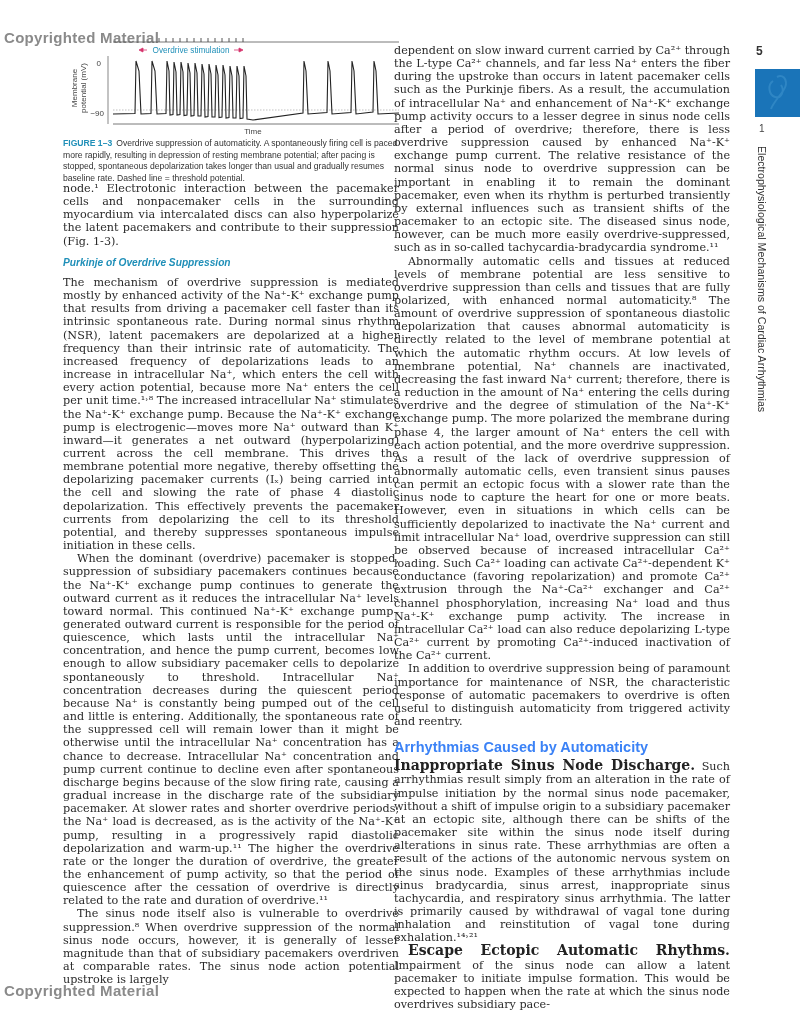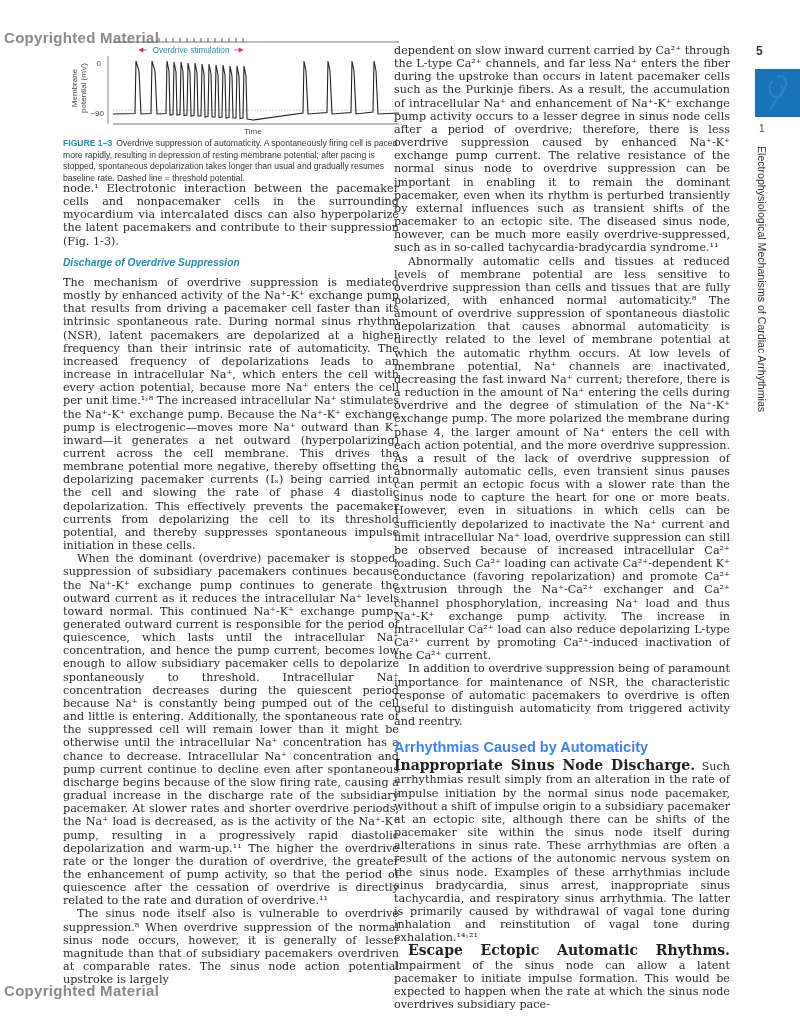--- a/index.html
+++ b/index.html
@@ -98,21 +98,21 @@
       L264,76.5 L265,25 L267,35 L269,78
       L288,76.5 L289,25 L291,35 L293,78
       L310,76 L311,25 L313,35 L315,78 L336,77"></path>
     <text x="190" y="98" text-anchor="middle" font-family="Liberation Sans, DejaVu Sans, sans-serif" font-size="8" fill="#444">Time</text>
   </svg>
   <div class="caption"><span class="fig-label">FIGURE 1–3</span><span>Overdrive suppression of automaticity. A spontaneously firing cell is paced more rapidly, resulting in depression of resting membrane potential; after pacing is stopped, spontaneous depolarization takes longer than usual and gradually resumes baseline rate. Dashed line = threshold potential.</span></div>
 </div>
 
 <div class="col col-left" style="top:182px;">
   <p>node.¹ Electrotonic interaction between the pacemaker cells and nonpacemaker cells in the surrounding myocardium via intercalated discs can also hyperpolarize the latent pacemakers and contribute to their suppression (Fig. 1-3).</p>
-  <div class="subhead">Discharge of Overdrive Suppression</div>
+  <div class="subhead">Purkinje of Overdrive Suppression</div>
   <p>The mechanism of overdrive suppression is mediated mostly by enhanced activity of the Na⁺-K⁺ exchange pump that results from driving a pacemaker cell faster than its intrinsic spontaneous rate. During normal sinus rhythm (NSR), latent pacemakers are depolarized at a higher frequency than their intrinsic rate of automaticity. The increased frequency of depolarizations leads to an increase in intracellular Na⁺, which enters the cell with every action potential, because more Na⁺ enters the cell per unit time.¹˒⁸ The increased intracellular Na⁺ stimulates the Na⁺-K⁺ exchange pump. Because the Na⁺-K⁺ exchange pump is electrogenic—moves more Na⁺ outward than K⁺ inward—it generates a net outward (hyperpolarizing) current across the cell membrane. This drives the membrane potential more negative, thereby offsetting the depolarizing pacemaker currents (Iₓ) being carried into the cell and slowing the rate of phase 4 diastolic depolarization. This effectively prevents the pacemaker currents from depolarizing the cell to its threshold potential, and thereby suppresses spontaneous impulse initiation in these cells.</p>
   <p class="indent">When the dominant (overdrive) pacemaker is stopped, suppression of subsidiary pacemakers continues because the Na⁺-K⁺ exchange pump continues to generate the outward current as it reduces the intracellular Na⁺ levels toward normal. This continued Na⁺-K⁺ exchange pump–generated outward current is responsible for the period of quiescence, which lasts until the intracellular Na⁺ concentration, and hence the pump current, becomes low enough to allow subsidiary pacemaker cells to depolarize spontaneously to threshold. Intracellular Na⁺ concentration decreases during the quiescent period because Na⁺ is constantly being pumped out of the cell and little is entering. Additionally, the spontaneous rate of the suppressed cell will remain lower than it might be otherwise until the intracellular Na⁺ concentration has a chance to decrease. Intracellular Na⁺ concentration and pump current continue to decline even after spontaneous discharge begins because of the slow firing rate, causing a gradual increase in the discharge rate of the subsidiary pacemaker. At slower rates and shorter overdrive periods, the Na⁺ load is decreased, as is the activity of the Na⁺-K⁺ pump, resulting in a progressively rapid diastolic depolarization and warm-up.¹¹ The higher the overdrive rate or the longer the duration of overdrive, the greater the enhancement of pump activity, so that the period of quiescence after the cessation of overdrive is directly related to the rate and duration of overdrive.¹¹</p>
   <p class="indent">The sinus node itself also is vulnerable to overdrive suppression.⁸ When overdrive suppression of the normal sinus node occurs, however, it is generally of lesser magnitude than that of subsidiary pacemakers overdriven at comparable rates. The sinus node action potential upstroke is largely</p>
 </div>
 
 <div class="col col-right">
   <p>dependent on slow inward current carried by Ca²⁺ through the L-type Ca²⁺ channels, and far less Na⁺ enters the fiber during the upstroke than occurs in latent pacemaker cells such as the Purkinje fibers. As a result, the accumulation of intracellular Na⁺ and enhancement of Na⁺-K⁺ exchange pump activity occurs to a lesser degree in sinus node cells after a period of overdrive; therefore, there is less overdrive suppression caused by enhanced Na⁺-K⁺ exchange pump current. The relative resistance of the normal sinus node to overdrive suppression can be important in enabling it to remain the dominant pacemaker, even when its rhythm is perturbed transiently by external influences such as transient shifts of the pacemaker to an ectopic site. The diseased sinus node, however, can be much more easily overdrive-suppressed, such as in so-called tachycardia-bradycardia syndrome.¹¹</p>
   <p class="indent">Abnormally automatic cells and tissues at reduced levels of membrane potential are less sensitive to overdrive suppression than cells and tissues that are fully polarized, with enhanced normal automaticity.⁸ The amount of overdrive suppression of spontaneous diastolic depolarization that causes abnormal automaticity is directly related to the level of membrane potential at which the automatic rhythm occurs. At low levels of membrane potential, Na⁺ channels are inactivated, decreasing the fast inward Na⁺ current; therefore, there is a reduction in the amount of Na⁺ entering the cells during overdrive and the degree of stimulation of the Na⁺-K⁺ exchange pump. The more polarized the membrane during phase 4, the larger amount of Na⁺ enters the cell with each action potential, and the more overdrive suppression. As a result of the lack of overdrive suppression of abnormally automatic cells, even transient sinus pauses can permit an ectopic focus with a slower rate than the sinus node to capture the heart for one or more beats. However, even in situations in which cells can be sufficiently depolarized to inactivate the Na⁺ current and limit intracellular Na⁺ load, overdrive suppression can still be observed because of increased intracellular Ca²⁺ loading. Such Ca²⁺ loading can activate Ca²⁺-dependent K⁺ conductance (favoring repolarization) and promote Ca²⁺ extrusion through the Na⁺-Ca²⁺ exchanger and Ca²⁺ channel phosphorylation, increasing Na⁺ load and thus Na⁺-K⁺ exchange pump activity. The increase in intracellular Ca²⁺ load can also reduce depolarizing L-type Ca²⁺ current by promoting Ca²⁺-induced inactivation of the Ca²⁺ current.</p>
   <p class="indent">In addition to overdrive suppression being of paramount importance for maintenance of NSR, the characteristic response of automatic pacemakers to overdrive is often useful to distinguish automaticity from triggered activity and reentry.</p>
   <div class="section-head">Arrhythmias Caused by Automaticity</div>

